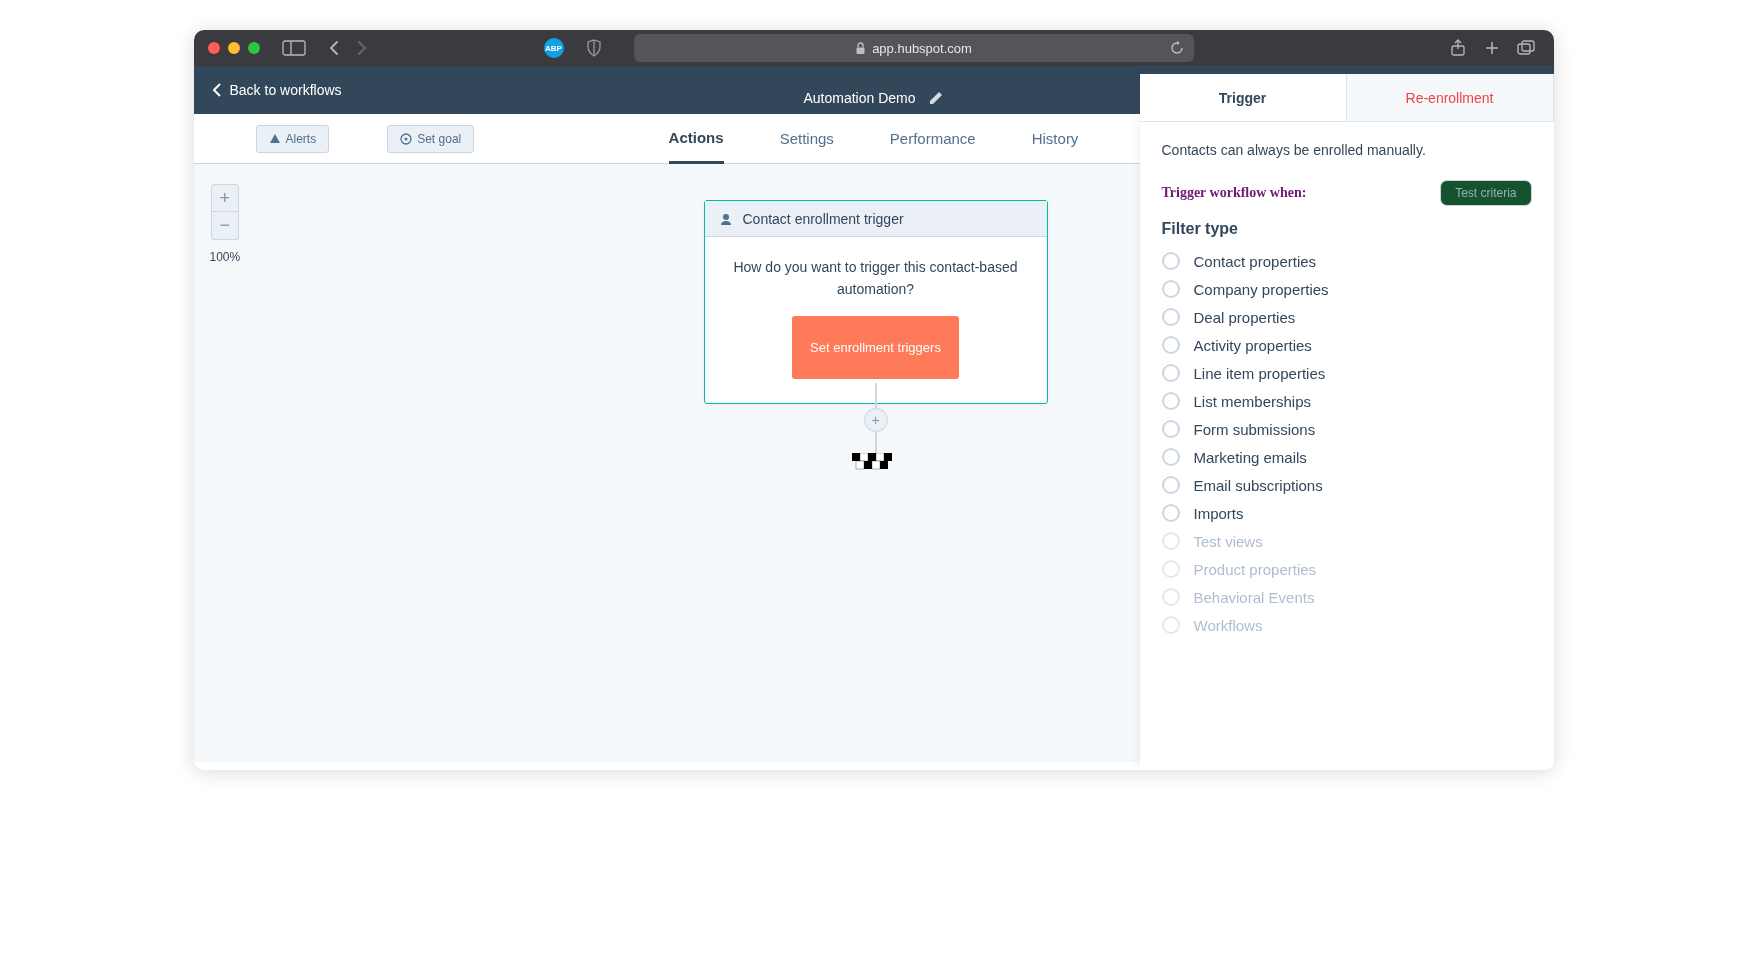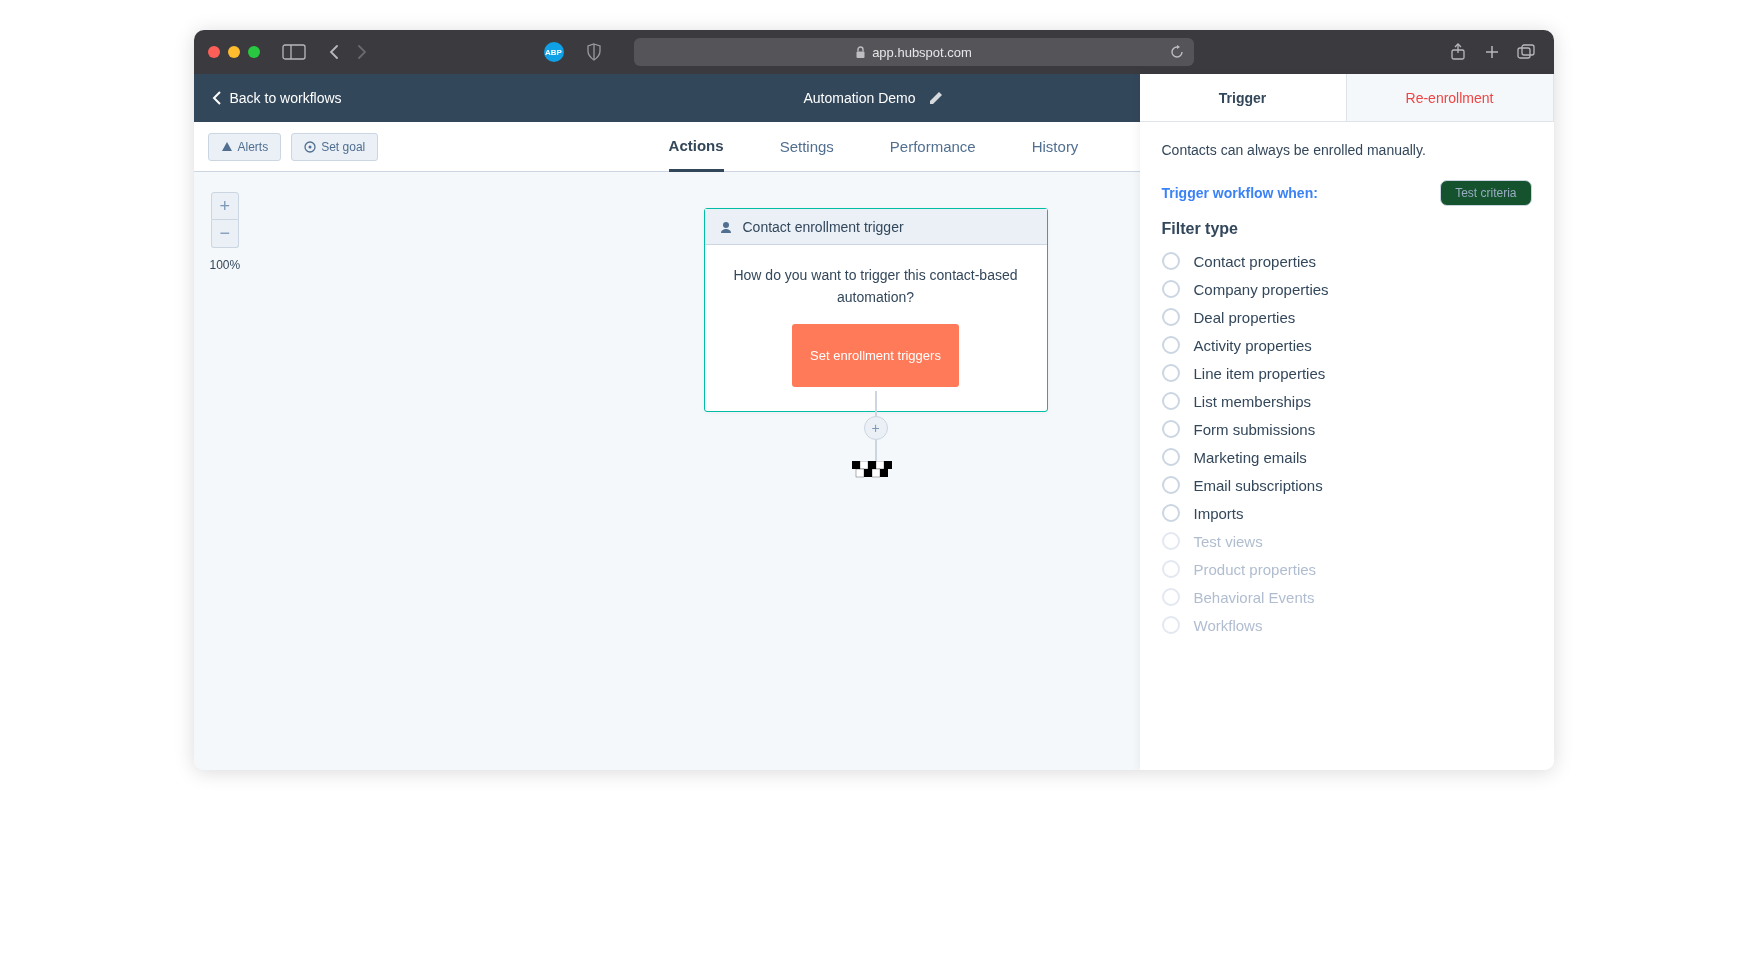--- a/index.html
+++ b/index.html
@@ -16,21 +16,21 @@
 .browser-window {
   width: 1360px;
   height: 740px;
   background: #fff;
   border-radius: 10px;
   overflow: hidden;
   box-shadow: 0 2px 20px rgba(0,0,0,0.15);
   position: relative;
 }
 .browser-chrome {
-  height: 44px;
+  height: 36px;
   background: #3b3b3f;
   display: flex;
   align-items: center;
   padding: 0 14px;
   gap: 8px;
 }
 .traffic-lights { display: flex; gap: 8px; }
 .traffic-light { width: 12px; height: 12px; border-radius: 50%; }
 .tl-red { background: #ff5f57; }
 .tl-yellow { background: #febc2e; }
@@ -102,21 +102,21 @@
 }
 .pill-btn {
   height: 28px;
   border: 1px solid #cbd6e2;
   background: #eaf0f6;
   color: #506e91;
   font-size: 12px;
   font-weight: 500;
   padding: 0 12px;
   border-radius: 3px;
-  display: flex; align-items: center; gap: 5px;
+  display: flex; align-items: center; gap: 5px; margin-left: 48px;
 }
 .tabs-center {
   position: absolute;
   left: 0; right: 0;
   display: flex; justify-content: center;
   gap: 56px;
   height: 50px; align-items: center;
   pointer-events: none;
 }
 .tab {
@@ -256,21 +256,21 @@
 }
 .sp-tab.inactive { background: #f5f8fa; }
 .sidepanel-body {
   padding: 20px 22px 10px;
   overflow-y: auto;
   flex: 1;
   position: relative;
 }
 .sp-note { font-size: 14px; color: #33475b; margin-bottom: 22px; }
 .sp-row1 { display: flex; justify-content: space-between; align-items: center; margin-bottom: 14px; }
-.sp-label { font-size: 14px; font-weight: 600; color: #3b82f6; }
+.sp-label { font-size: 14px; font-weight: 600; color: #701a75; font-family: Liberation Serif, serif; }
 .test-btn {
   height: 26px; padding: 0 14px;
   background: #14532d; border: 1px solid #cbd6e2;
   color: #99acc2; font-size: 12px; border-radius: 7px;
 }
 .filter-heading { font-size: 16px; font-weight: 700; color: #33475b; margin-bottom: 14px; }
 .filter-list { display: flex; flex-direction: column; gap: 10px; }
 .filter-item {
   display: flex; align-items: center; gap: 14px;
   font-size: 15px; color: #33475b;

